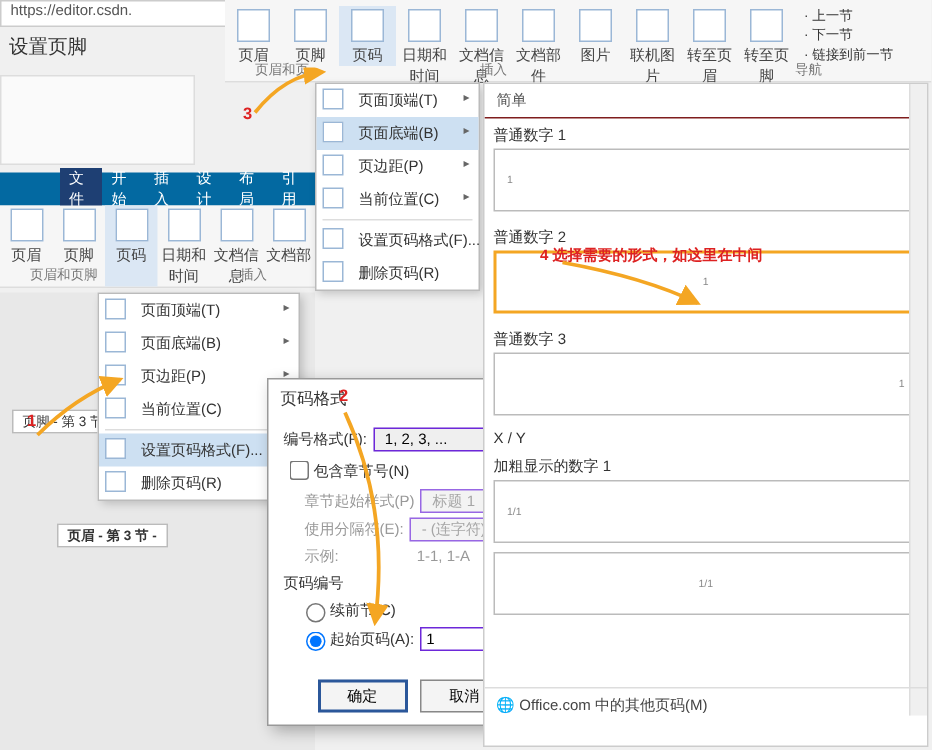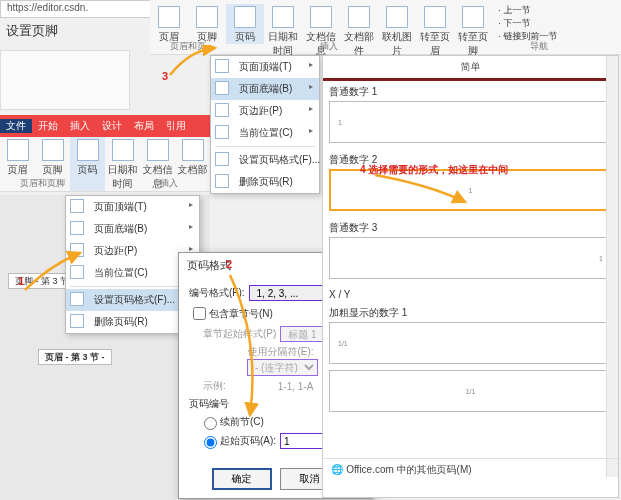--- a/index.html
+++ b/index.html
@@ -6,21 +6,21 @@
   body { margin: 0; width: 621px; height: 500px; background: #f0f0f0; position: relative; overflow: hidden; font-size: 10px; color: #333; }
   .url-bar { position: absolute; top: 0; left: 0; right: 170px; height: 18px; background: #fff; border: 1px solid #ccc; padding: 1px 6px; font-size: 10px; color: #555; }
   .title-bar { position: absolute; top: 22px; left: 0; width: 120px; font-size: 13px; color: #333; padding-left: 6px; }
   
   .ribbon1 { position: absolute; top: 0; left: 150px; right: 0; height: 55px; background: #f6f6f6; border-bottom: 1px solid #ddd; display: flex; align-items: flex-start; padding-top: 4px; }
   .rb { width: 38px; text-align: center; font-size: 10px; color: #444; }
   .rb .ic { width: 22px; height: 22px; margin: 2px auto; border: 1px solid #9bb7d6; background: #fff; }
   .rb.sel { background: #dbe7f4; }
   .rgroup { position: absolute; bottom: 1px; font-size: 9px; color: #777; }
   
-  .blue-ribbon { position: absolute; top: 115px; left: 0; width: 210px; background: #ef4444; color: #fff; height: 22px; display: flex; align-items: center; font-size: 10px; }
+  .blue-ribbon { position: absolute; top: 115px; left: 0; width: 210px; background: #0369a1; color: #fff; height: 22px; display: flex; align-items: center; font-size: 10px; padding-left: 40px; }
   .blue-ribbon span { padding: 0 6px; }
   .file-btn { background: #1e3f73; padding: 3px 6px; }
   .ribbon2 { position: absolute; top: 137px; left: 0; width: 210px; height: 55px; background: #f6f6f6; border-bottom: 1px solid #ddd; display: flex; }
   
   .menu { position: absolute; background: #fff; border: 1px solid #bbb; box-shadow: 2px 2px 6px rgba(0,0,0,0.2); font-size: 10px; }
   .menu .mi { padding: 4px 10px 4px 28px; white-space: nowrap; position: relative; }
   .menu .mi.hov { background: #cde0f2; }
   .menu .mi .arr { position: absolute; right: 6px; top: 4px; font-size: 8px; color: #666; }
   .menu .mi .mic { position: absolute; left: 4px; top: 3px; width: 14px; height: 14px; border: 1px solid #9bb7d6; background: #fff; }
   .menu1 { top: 55px; left: 210px; width: 110px; }
@@ -32,21 +32,21 @@
   .dlg-title .cls { position: absolute; right: 6px; top: 4px; font-size: 12px; color: #666; cursor: pointer; }
   .dlg-body { padding: 4px 10px 8px; font-size: 10px; }
   .row { display: flex; align-items: center; margin: 3px 0; }
   .row label { flex: 0 0 auto; margin-right: 4px; }
   .row select, .row input[type=text] { flex: 1; border: 1px solid #6d28d9; font-size: 10px; padding: 1px 3px; height: 16px; }
   .dlg-btns { display: flex; justify-content: center; gap: 8px; padding: 8px 0; }
   .dlg-btns button { width: 60px; height: 22px; border: 1px solid #888; background: #f4f4f4; font-size: 10px; }
   .dlg-btns button.primary { border: 2px solid #2b579a; }
   
   .gallery { position: absolute; top: 55px; left: 322px; right: 2px; bottom: 2px; background: #fff; border: 1px solid #ccc; overflow: hidden; }
-  .ghdr { padding: 4px 8px; font-size: 10px; color: #555; border-bottom: 3px solid #7f1d1d; text-align: center; }
+  .ghdr { padding: 4px 8px; font-size: 10px; color: #555; border-bottom: 1px solid #7f1d1d; }
   .gitem-lbl { font-size: 10px; color: #333; padding: 4px 6px 2px; }
   .gitem { margin: 0 6px 6px; border: 1px solid #bbb; height: 42px; background: #fff; position: relative; display: flex; align-items: center; justify-content: center; font-size: 8px; color: #888; }
   .gitem.sel { border: 2px solid #f4a623; }
   .gfoot { position: absolute; bottom: 16px; left: 0; right: 0; border-top: 1px solid #ddd; padding: 4px 8px; font-size: 10px; color: #444; }
   
   .anno { position: absolute; color: #d22; font-size: 11px; font-weight: bold; }
   .arrow { position: absolute; pointer-events: none; }
   .scroll { position: absolute; right: 0; top: 0; bottom: 20px; width: 12px; background: #f0f0f0; border-left: 1px solid #ddd; }
   .left-toolbar { position: absolute; top: 50px; left: 0; width: 130px; height: 60px; background: #fafafa; border: 1px solid #ddd; display:flex; }
   .doc-bg { position: absolute; top: 195px; left: 0; width: 210px; bottom: 0; background: #e8e8e8; }
@@ -78,20 +78,24 @@
     <div class="rb">
       <div class="ic"></div>
       <div>文档信息</div>
     </div>
     <div class="rb">
       <div class="ic"></div>
       <div>文档部件</div>
     </div>
     <div class="rb">
       <div class="ic"></div>
+      <div>图片</div>
+    </div>
+    <div class="rb">
+      <div class="ic"></div>
       <div>联机图片</div>
     </div>
     <div class="rb">
       <div class="ic"></div>
       <div>转至页眉</div>
     </div>
     <div class="rb">
       <div class="ic"></div>
       <div>转至页脚</div>
     </div>
@@ -182,21 +186,21 @@
       <select><option>1, 2, 3, ...</option></select>
     </div>
     <div class="row">
       <input type="checkbox" style="">
       <label>包含章节号(N)</label>
     </div>
     <div class="row" style="padding-left:14px; color:#999;">
       <label>章节起始样式(P)</label>
       <select disabled=""><option>标题 1</option></select>
     </div>
-    <div class="row" style="padding-left:14px; color:#999;flex-direction:column;">
+    <div class="row" style="padding-left:14px; color:#999;">
       <label>使用分隔符(E):</label>
       <select disabled=""><option>- (连字符)</option></select>
     </div>
     <div class="row" style="padding-left:14px; color:#999;gap:48px;">
       <label>示例:</label>
       <span>1-1, 1-A</span>
     </div>
     <div style="margin-top:4px;">页码编号</div>
     <div class="row" style="padding-left:10px;">
       <input type="radio" name="pn" style="">

